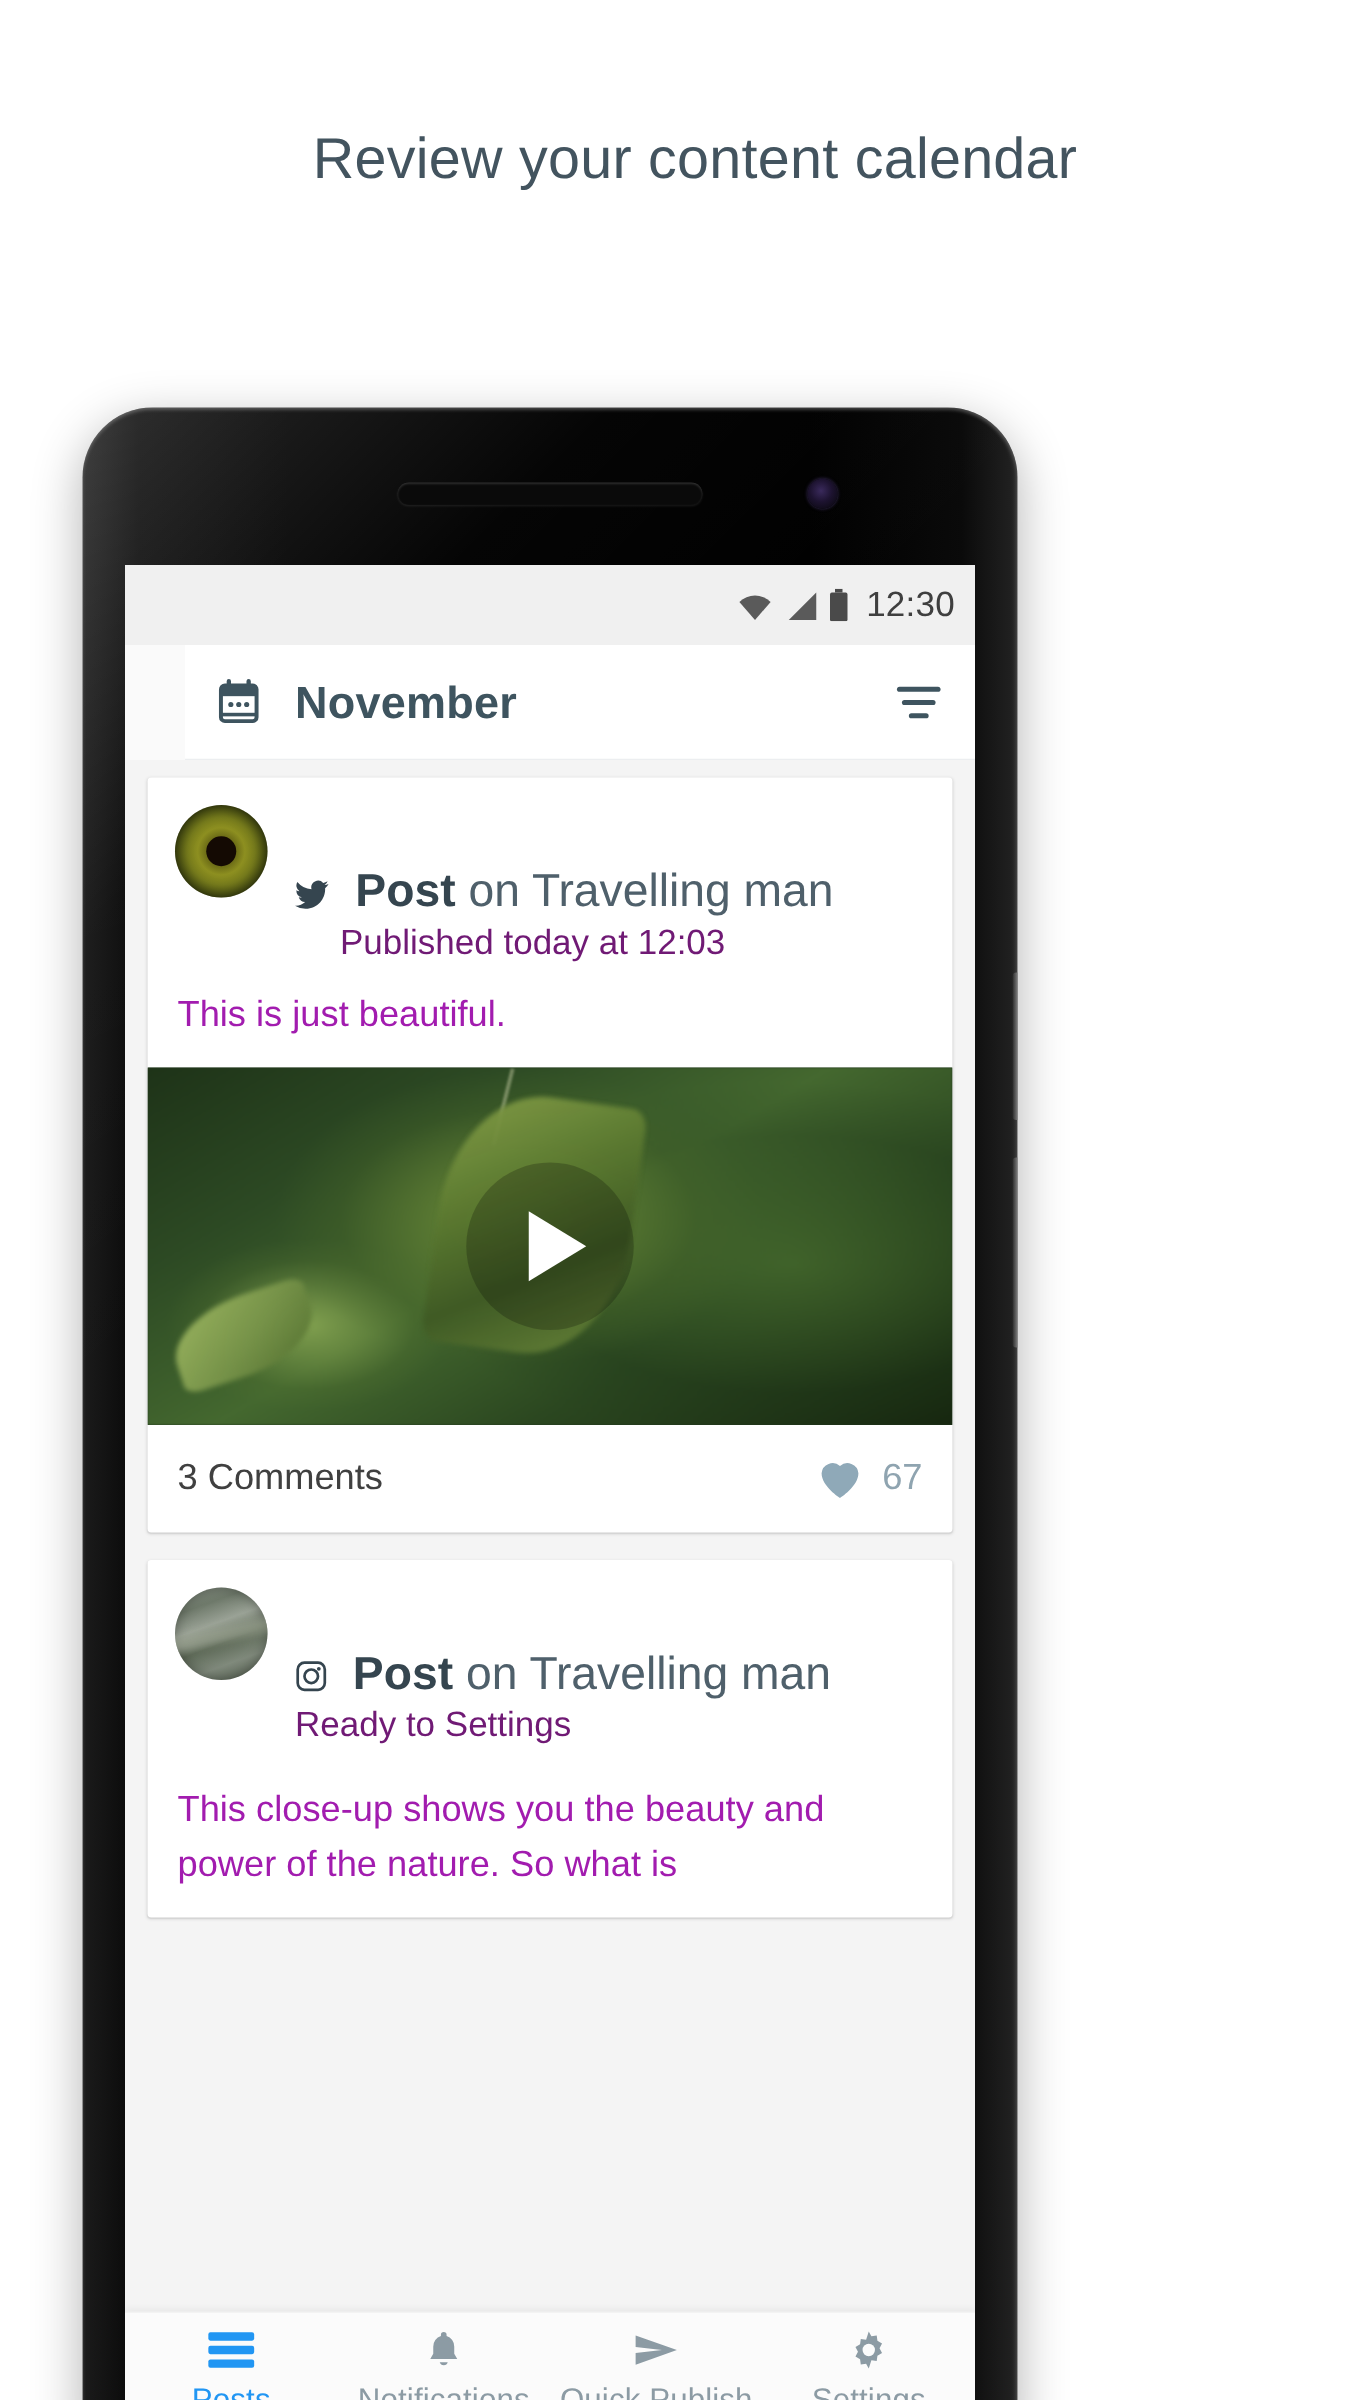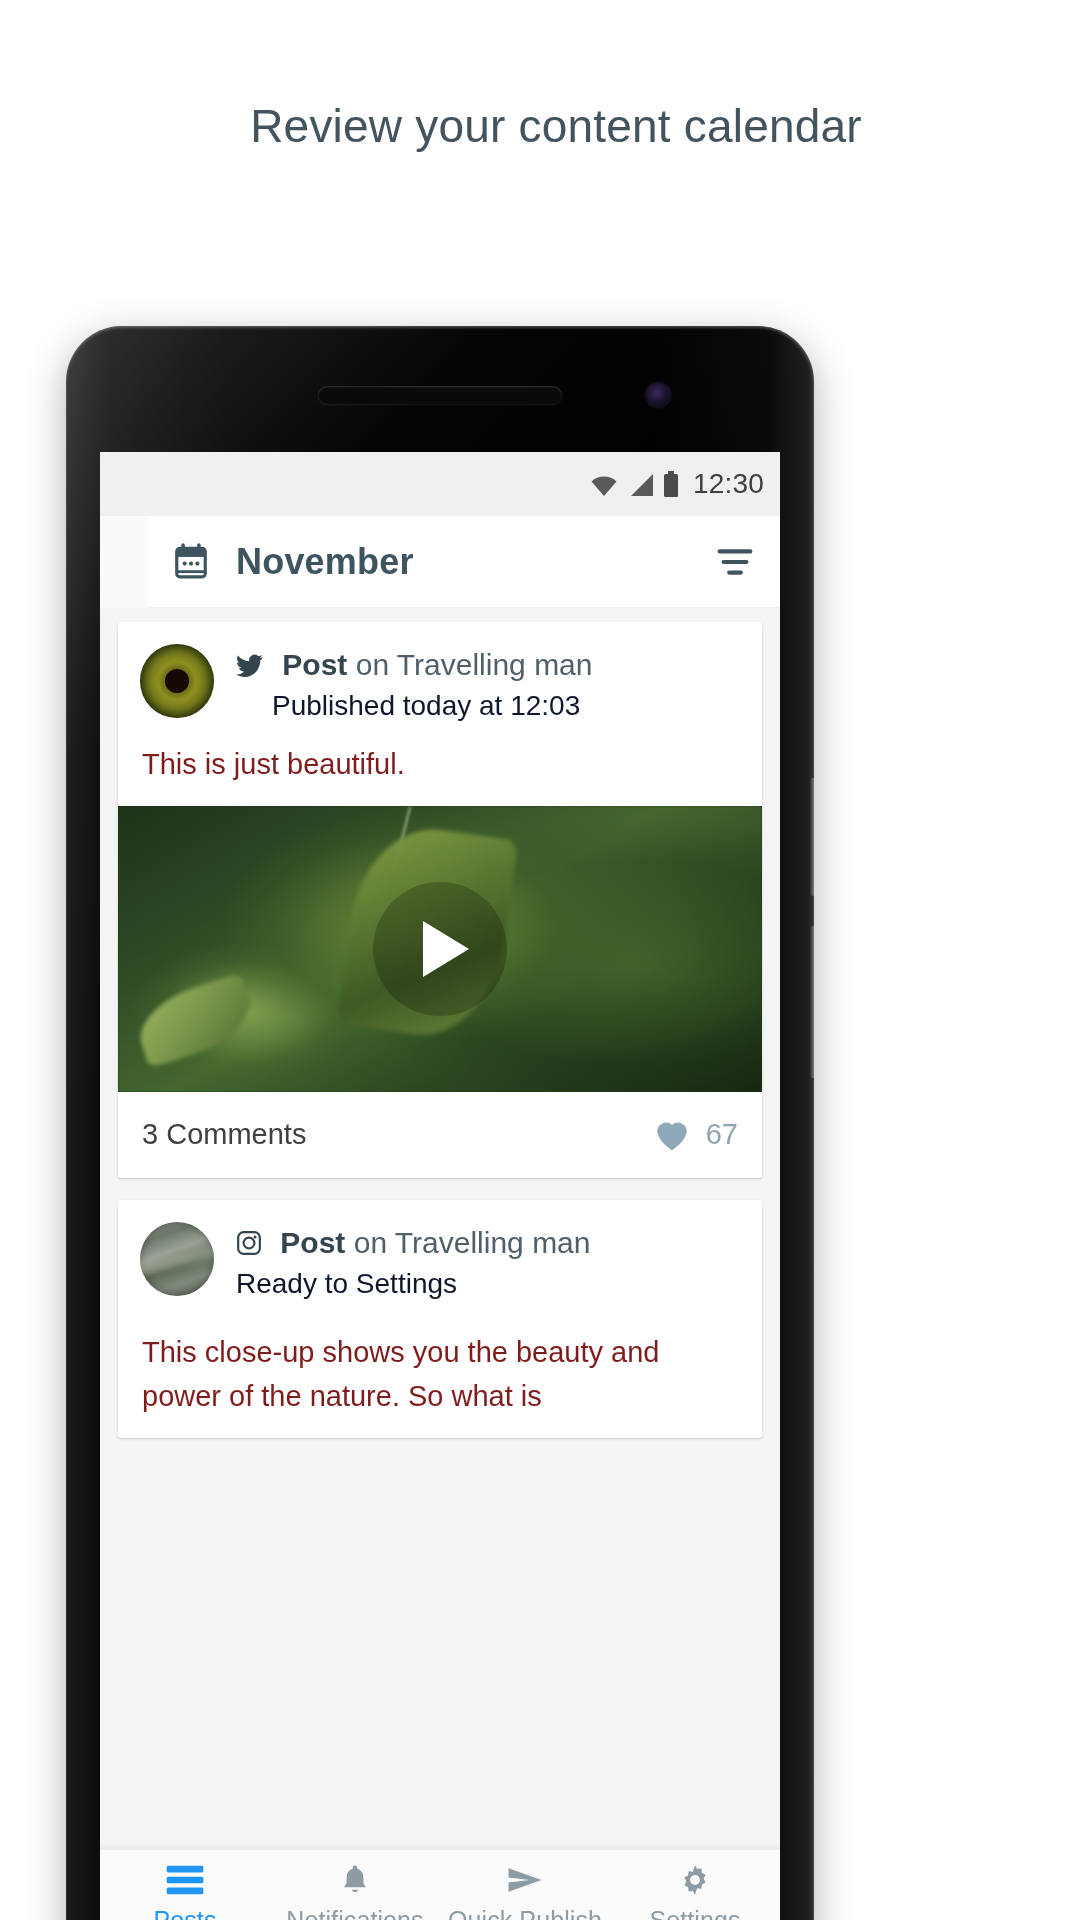--- a/index.html
+++ b/index.html
@@ -202,44 +202,45 @@
     position: absolute;
     left: -10%; top: 42%;
     width: 130%; height: 16%;
     background: rgba(160,168,150,0.55);
     transform: rotate(-12deg);
     filter: blur(3px);
   }
 
   .post-headtext { padding-top: 2px; min-width: 0; }
   .ph-line1 {
-    font-size: 30px;
+    font-size: 37px;
     color: #4b5b66;
     line-height: 38px;
     white-space: nowrap;
+    margin-top: 48px;
   }
   .ph-line1 .net-ic {
     display: inline-block;
     vertical-align: -3px;
     margin-right: 10px;
   }
   .ph-line1 .lbl-strong { font-weight: bold; color: #35454f; }
   .ph-line1 .lbl-rest { color: #4f606b; }
   .ph-line2 {
     font-size: 28px;
-    color: #0f172a;
+    color: #701a75;
     line-height: 40px;
     margin-top: 2px;
   }
   .ph-line2.indent { padding-left: 36px; }
 
   .post-body {
     padding: 8px 24px 20px 24px;
     font-size: 29px;
-    color: #7f1d1d;
+    color: #a21caf;
     line-height: 44px;
   }
   .post-body.indent2 { padding-top: 18px; }
 
   .media {
     position: relative;
     width: 100%;
     height: 286px;
     overflow: hidden;
     background: #23381f;

